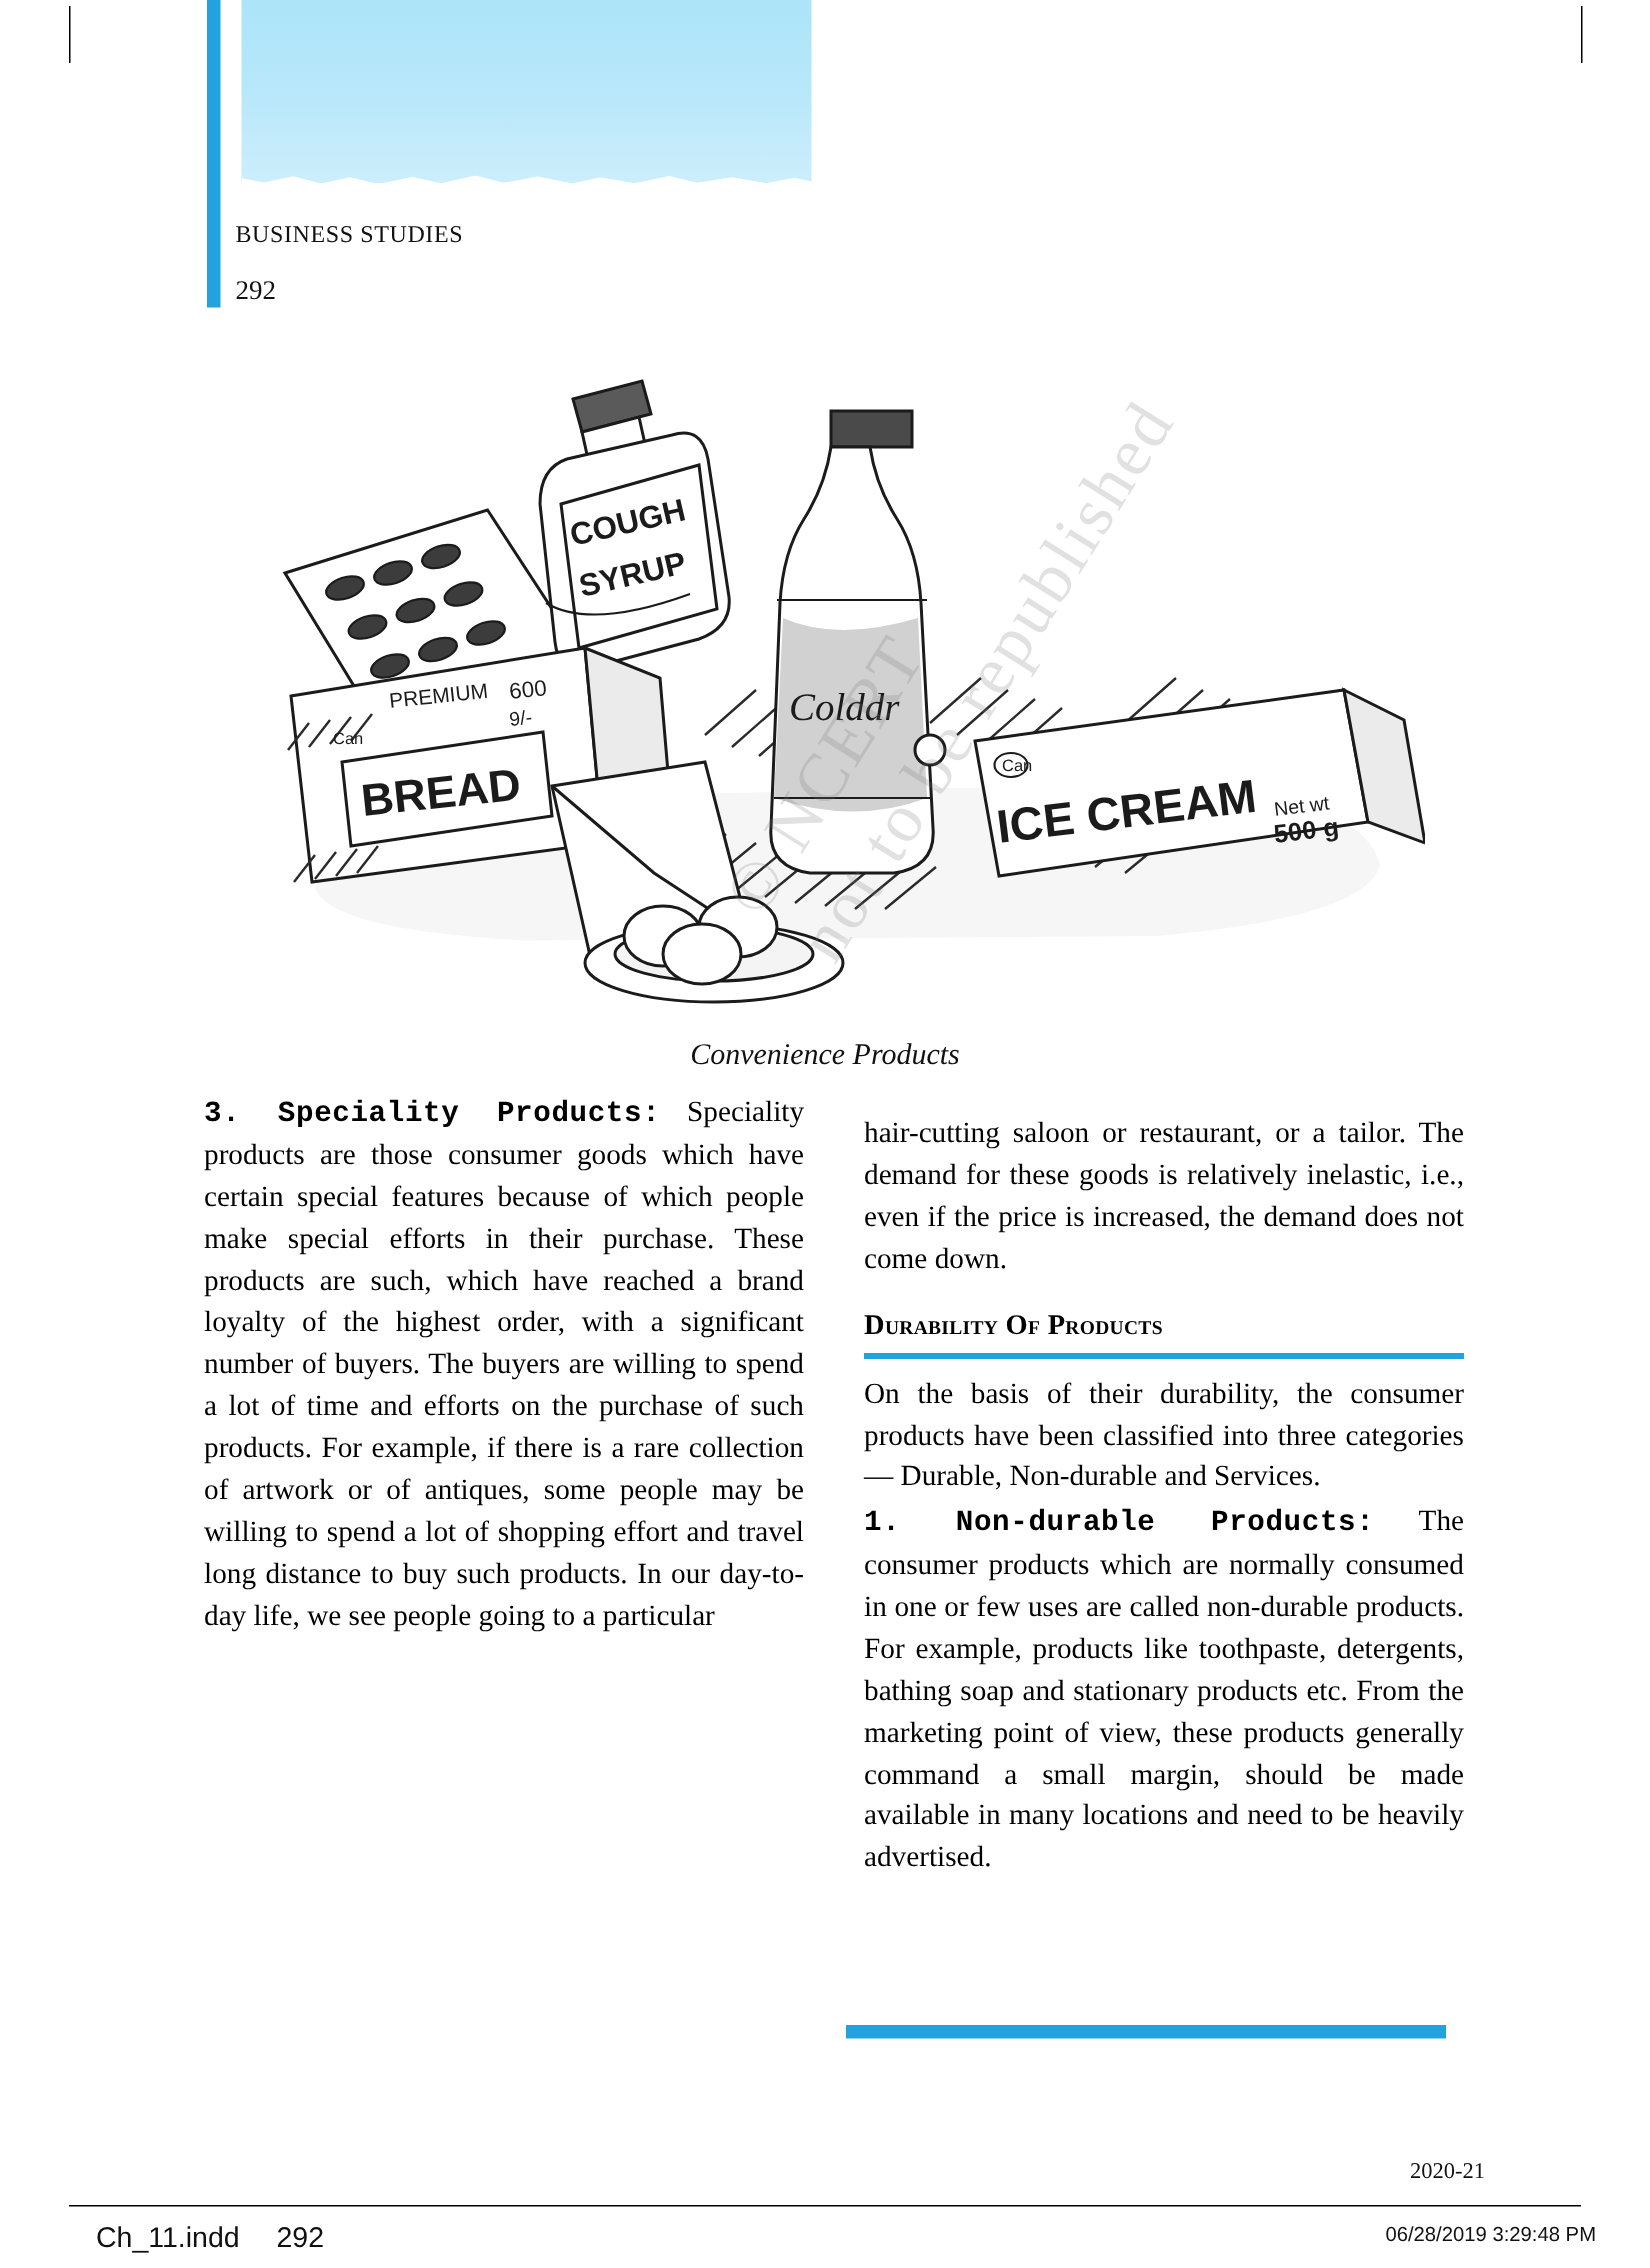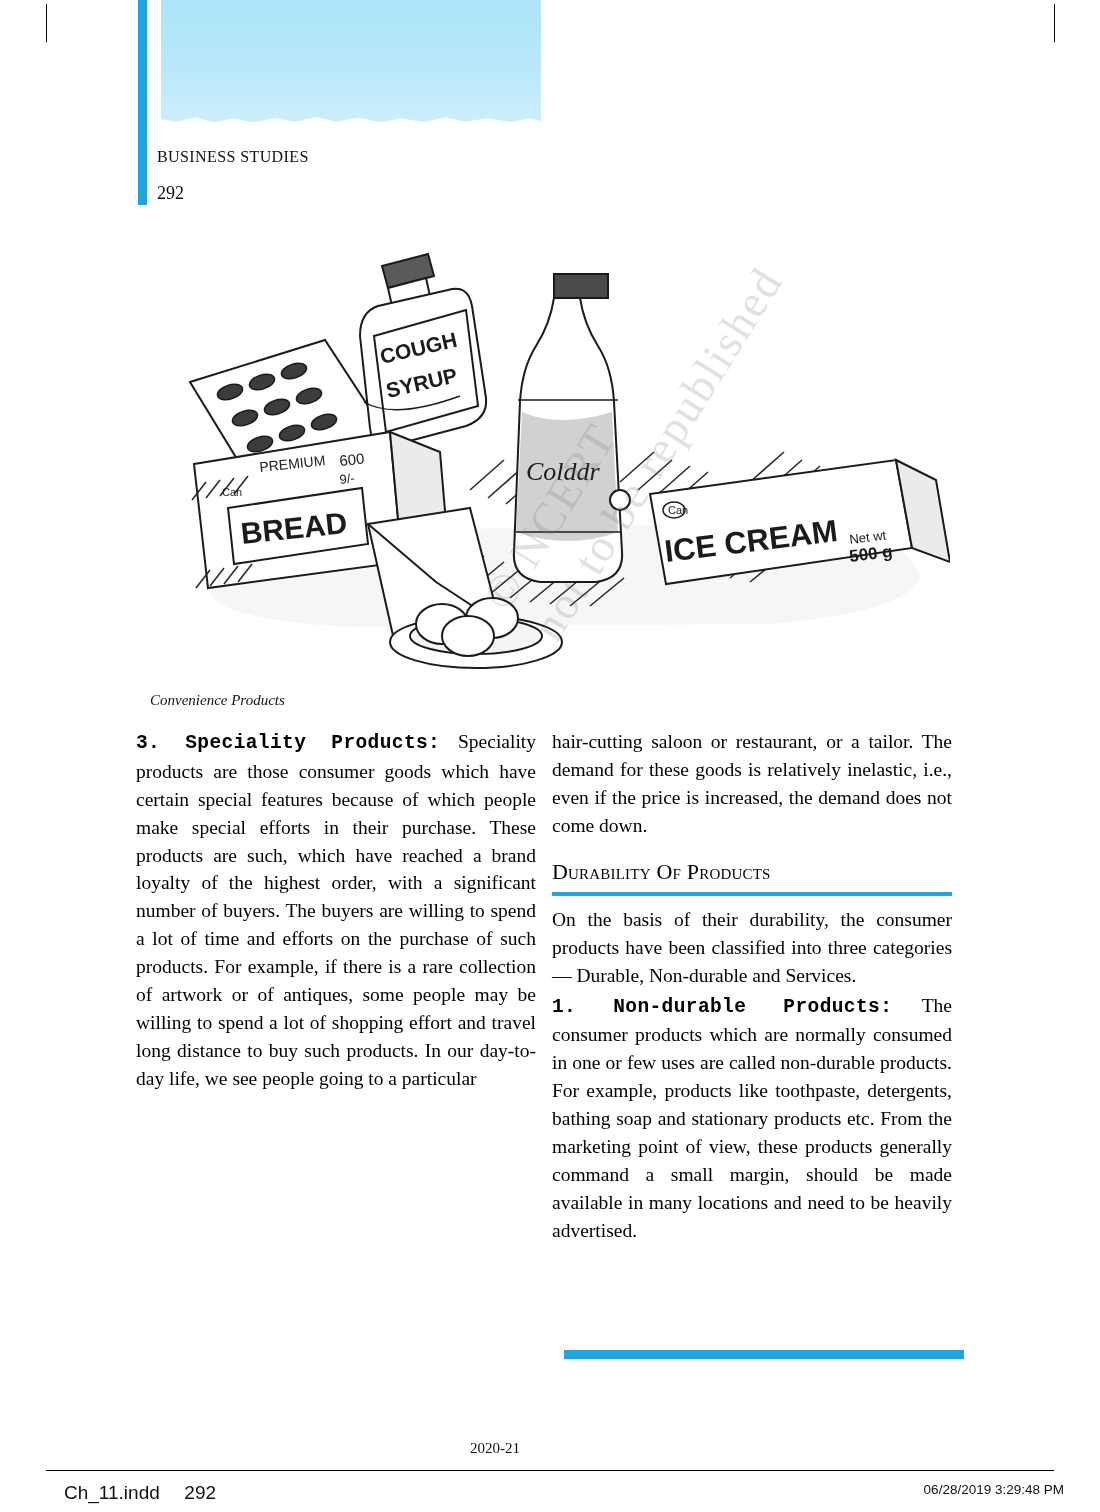--- a/index.html
+++ b/index.html
@@ -83,23 +83,23 @@
     top: 232px;
     width: 800px;
     height: 455px;
   }
   .figure svg { display: block; }
   .figure-caption {
     position: absolute;
     left: 150px;
     top: 692px;
     width: 800px;
-    text-align: left;
+    text-align: center;
     font-style: italic;
-    font-size: 15px;
+    font-size: 20px;
     font-family: "Liberation Serif", serif;
     color: #111;
   }
 
   
   .watermark {
     position: absolute;
     left: 470px;
     top: 590px;
     width: 420px;
@@ -127,29 +127,29 @@
     position: absolute;
     top: 0;
     width: 400px;
     font-size: 19.5px;
     line-height: 1.43;
     text-align: justify;
     text-justify: inter-word;
     hyphens: none;
   }
   .col-left { left: 0; }
-  .col-right { left: 416px; }
+  .col-right { left: 440px; margin-top: 14px; }
   .col p { margin: 0 0 2px 0; }
   .bold { font-weight: bold; }
   .spaced { letter-spacing: 0.4px; font-family: Liberation Mono, monospace; }
 
   h2.section-title {
     font-family: "Liberation Serif", serif;
-    font-size: 22px;
-    font-weight: normal;
+    font-size: 19px;
+    font-weight: bold;
     margin: 16px 0 0 0;
     letter-spacing: 0.2px;
     font-variant: small-caps;
   }
   .rule {
     height: 4px;
     background: #22a3dd;
     margin: 5px 0 10px 0;
   }
   .bottom-rule {
@@ -160,21 +160,21 @@
     height: 9px;
     background: #22a3dd;
   }
 
   
   .footer-year {
     position: absolute;
     left: 0;
     top: 1440px;
     width: 990px;
-    text-align: center;
+    text-align: right;
     font-size: 15px;
     font-family: "Liberation Serif", serif;
     color: #111;
   }
   .footer-line {
     position: absolute;
     left: 46px;
     top: 1470px;
     width: 1008px;
     height: 1px;

